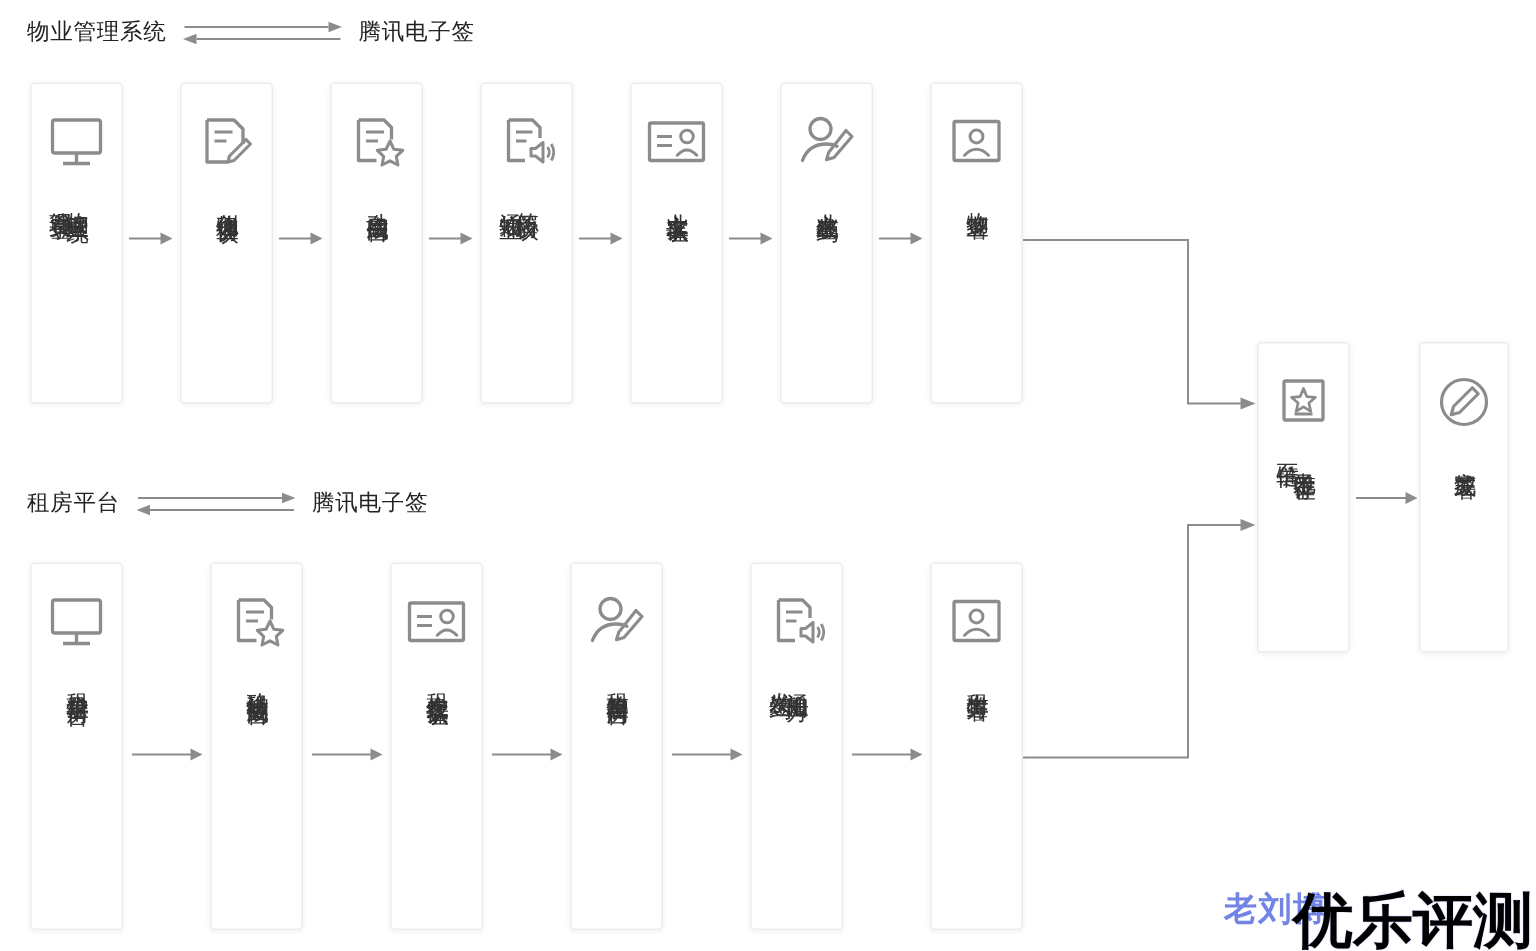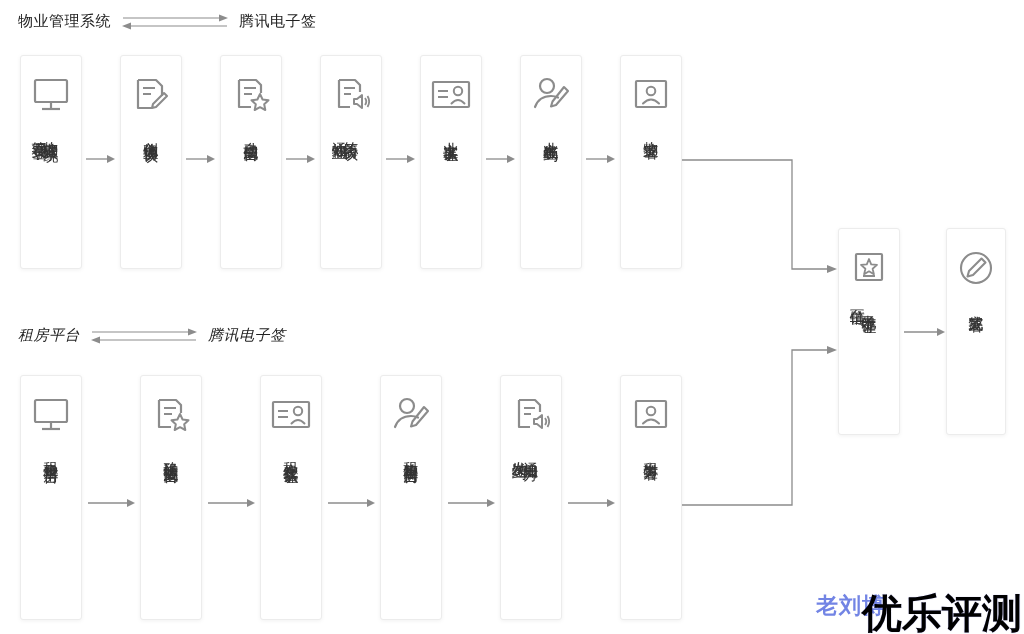--- a/index.html
+++ b/index.html
@@ -85,21 +85,21 @@
       <svg width="108" height="18" viewBox="0 0 108 18">
         <line x1="2" y1="5" x2="98" y2="5" stroke="#8c8c8c" stroke-width="1.2"></line>
         <polygon points="98,1.5 107,5 98,8.5" fill="#8c8c8c"></polygon>
         <line x1="10" y1="13" x2="106" y2="13" stroke="#8c8c8c" stroke-width="1.2"></line>
         <polygon points="10,9.5 1,13 10,16.5" fill="#8c8c8c"></polygon>
       </svg>
     </span>
     <span class="sys-label">腾讯电子签</span>
   </div>
 
-  <div class="section-header" style="left:18px;top:326px;font-style:italic;">
+  <div class="section-header" style="left:18px;top:326px;">
     <span class="sys-label">租房平台</span>
     <span class="dblarrow">
       <svg width="108" height="18" viewBox="0 0 108 18">
         <line x1="2" y1="5" x2="98" y2="5" stroke="#8c8c8c" stroke-width="1.2"></line>
         <polygon points="98,1.5 107,5 98,8.5" fill="#8c8c8c"></polygon>
         <line x1="10" y1="13" x2="106" y2="13" stroke="#8c8c8c" stroke-width="1.2"></line>
         <polygon points="10,9.5 1,13 10,16.5" fill="#8c8c8c"></polygon>
       </svg>
     </span>
     <span class="sys-label">腾讯电子签</span>

